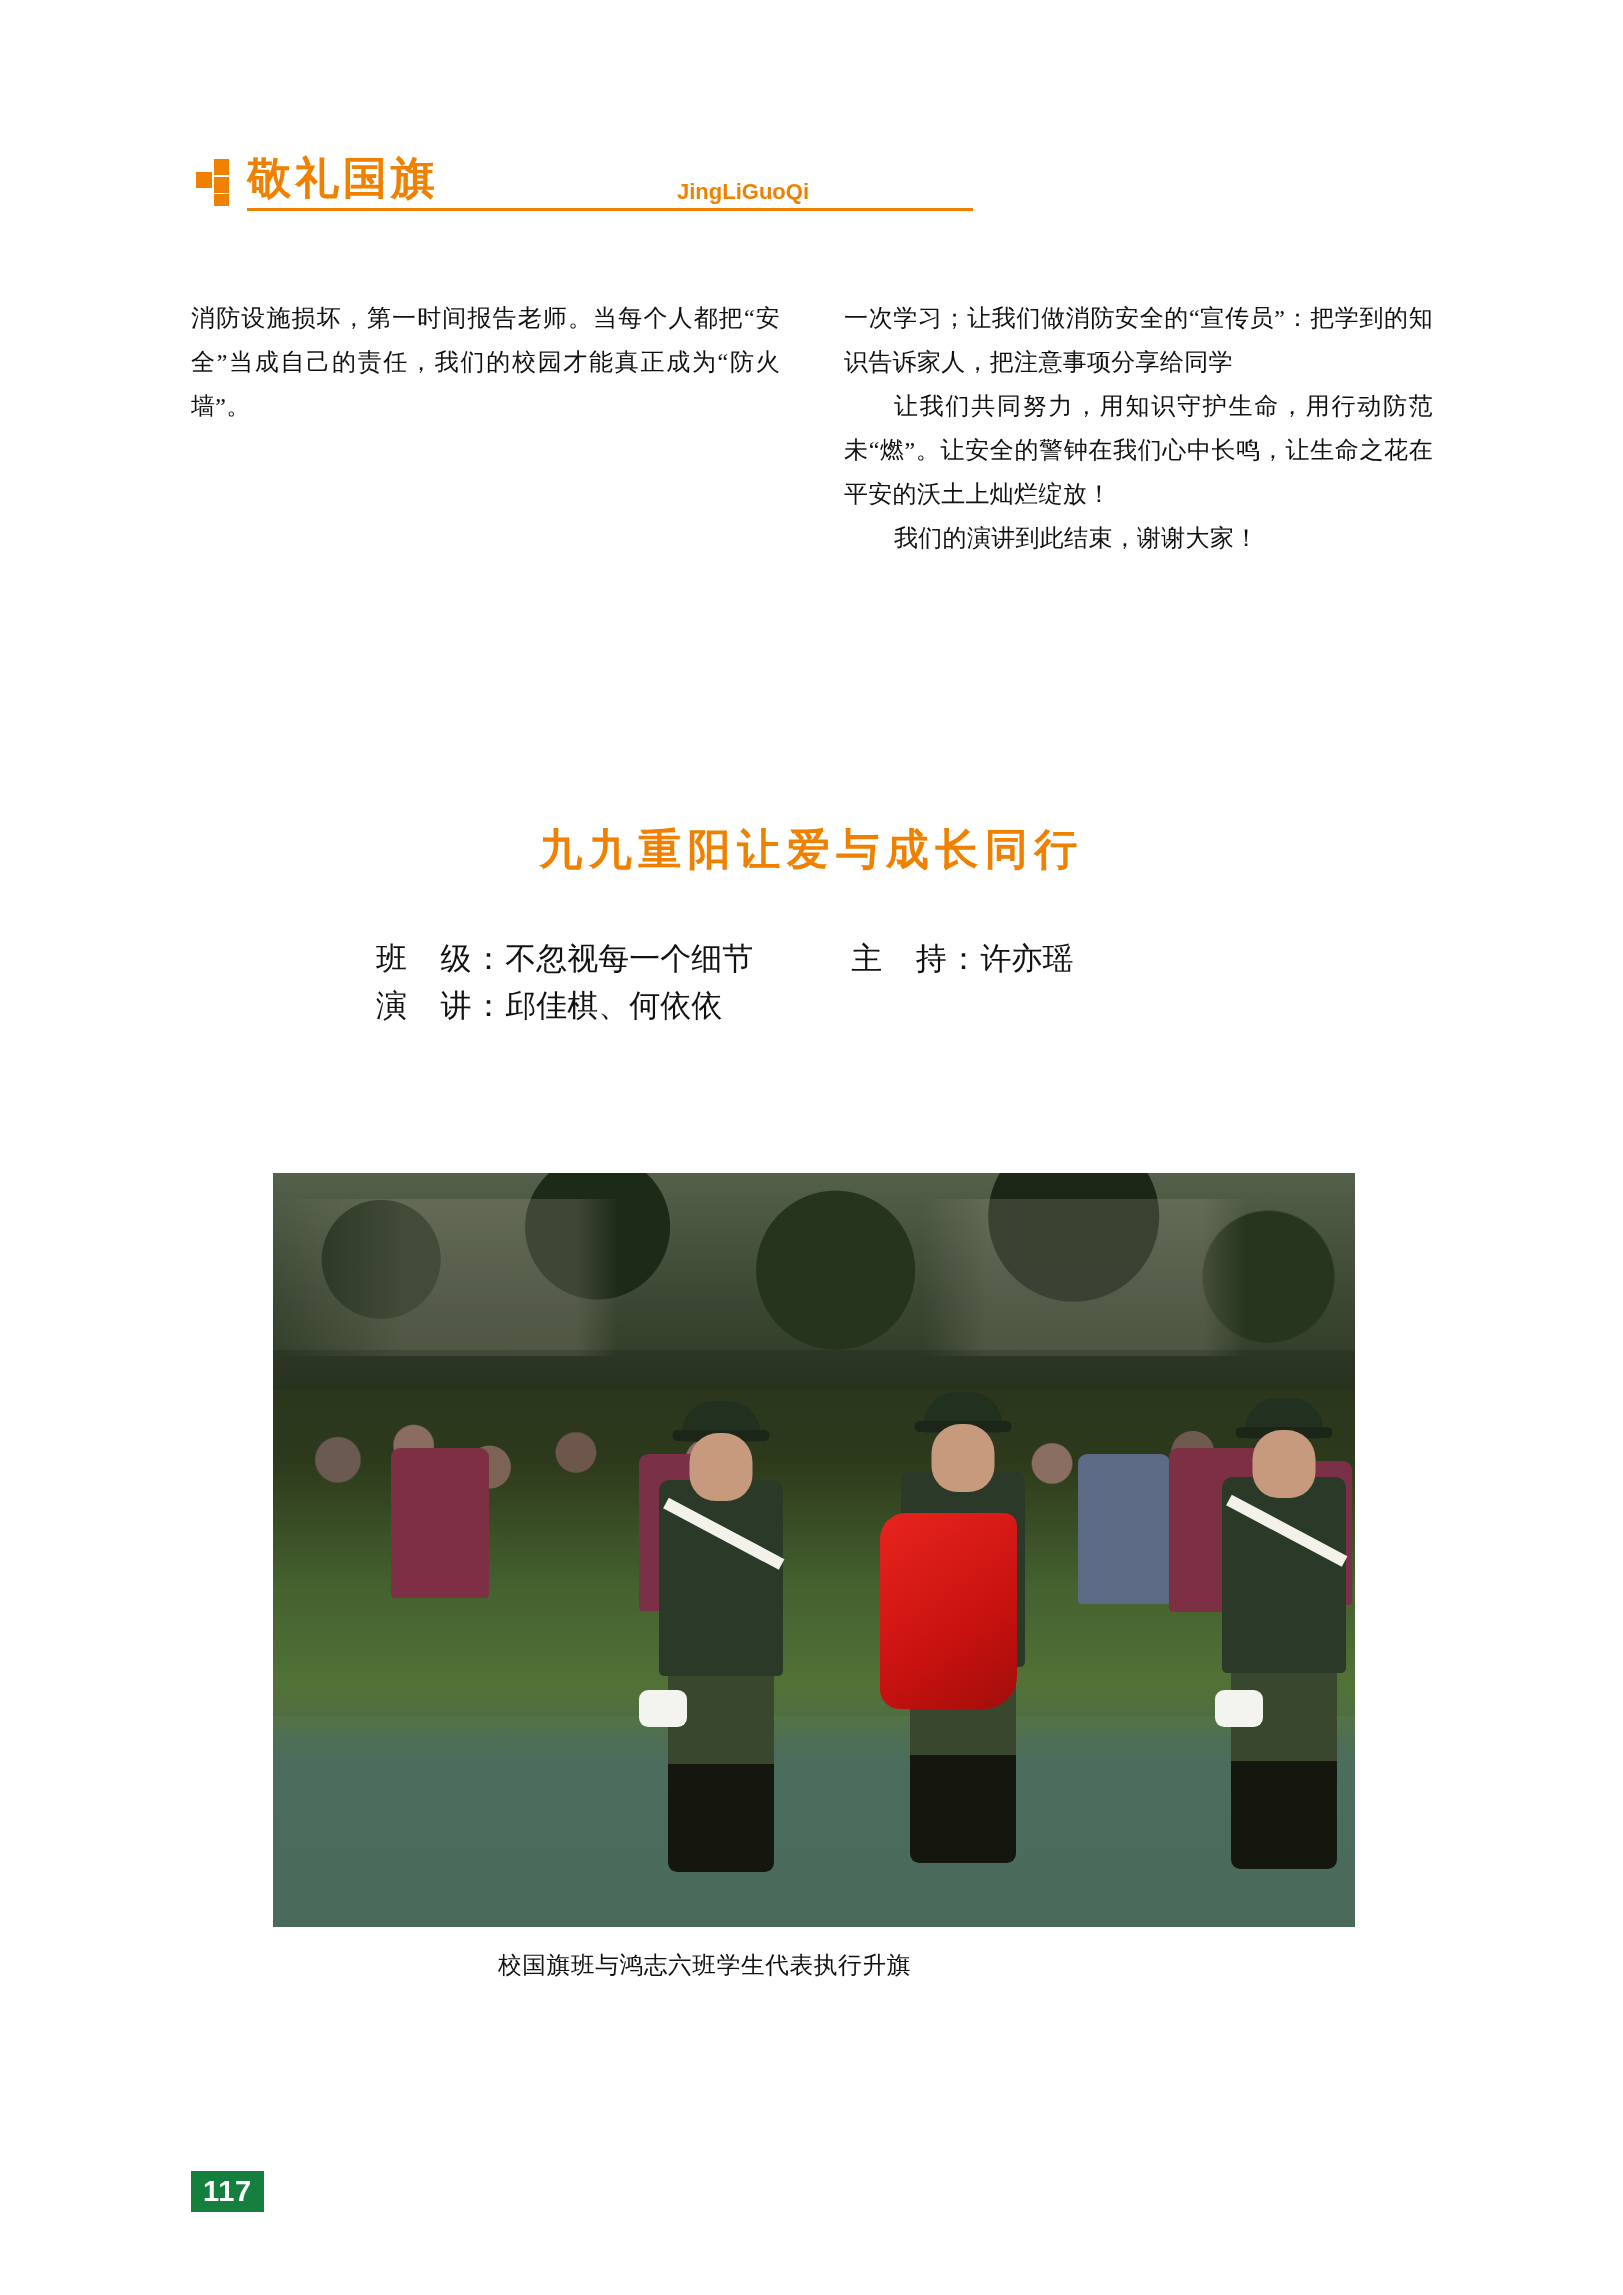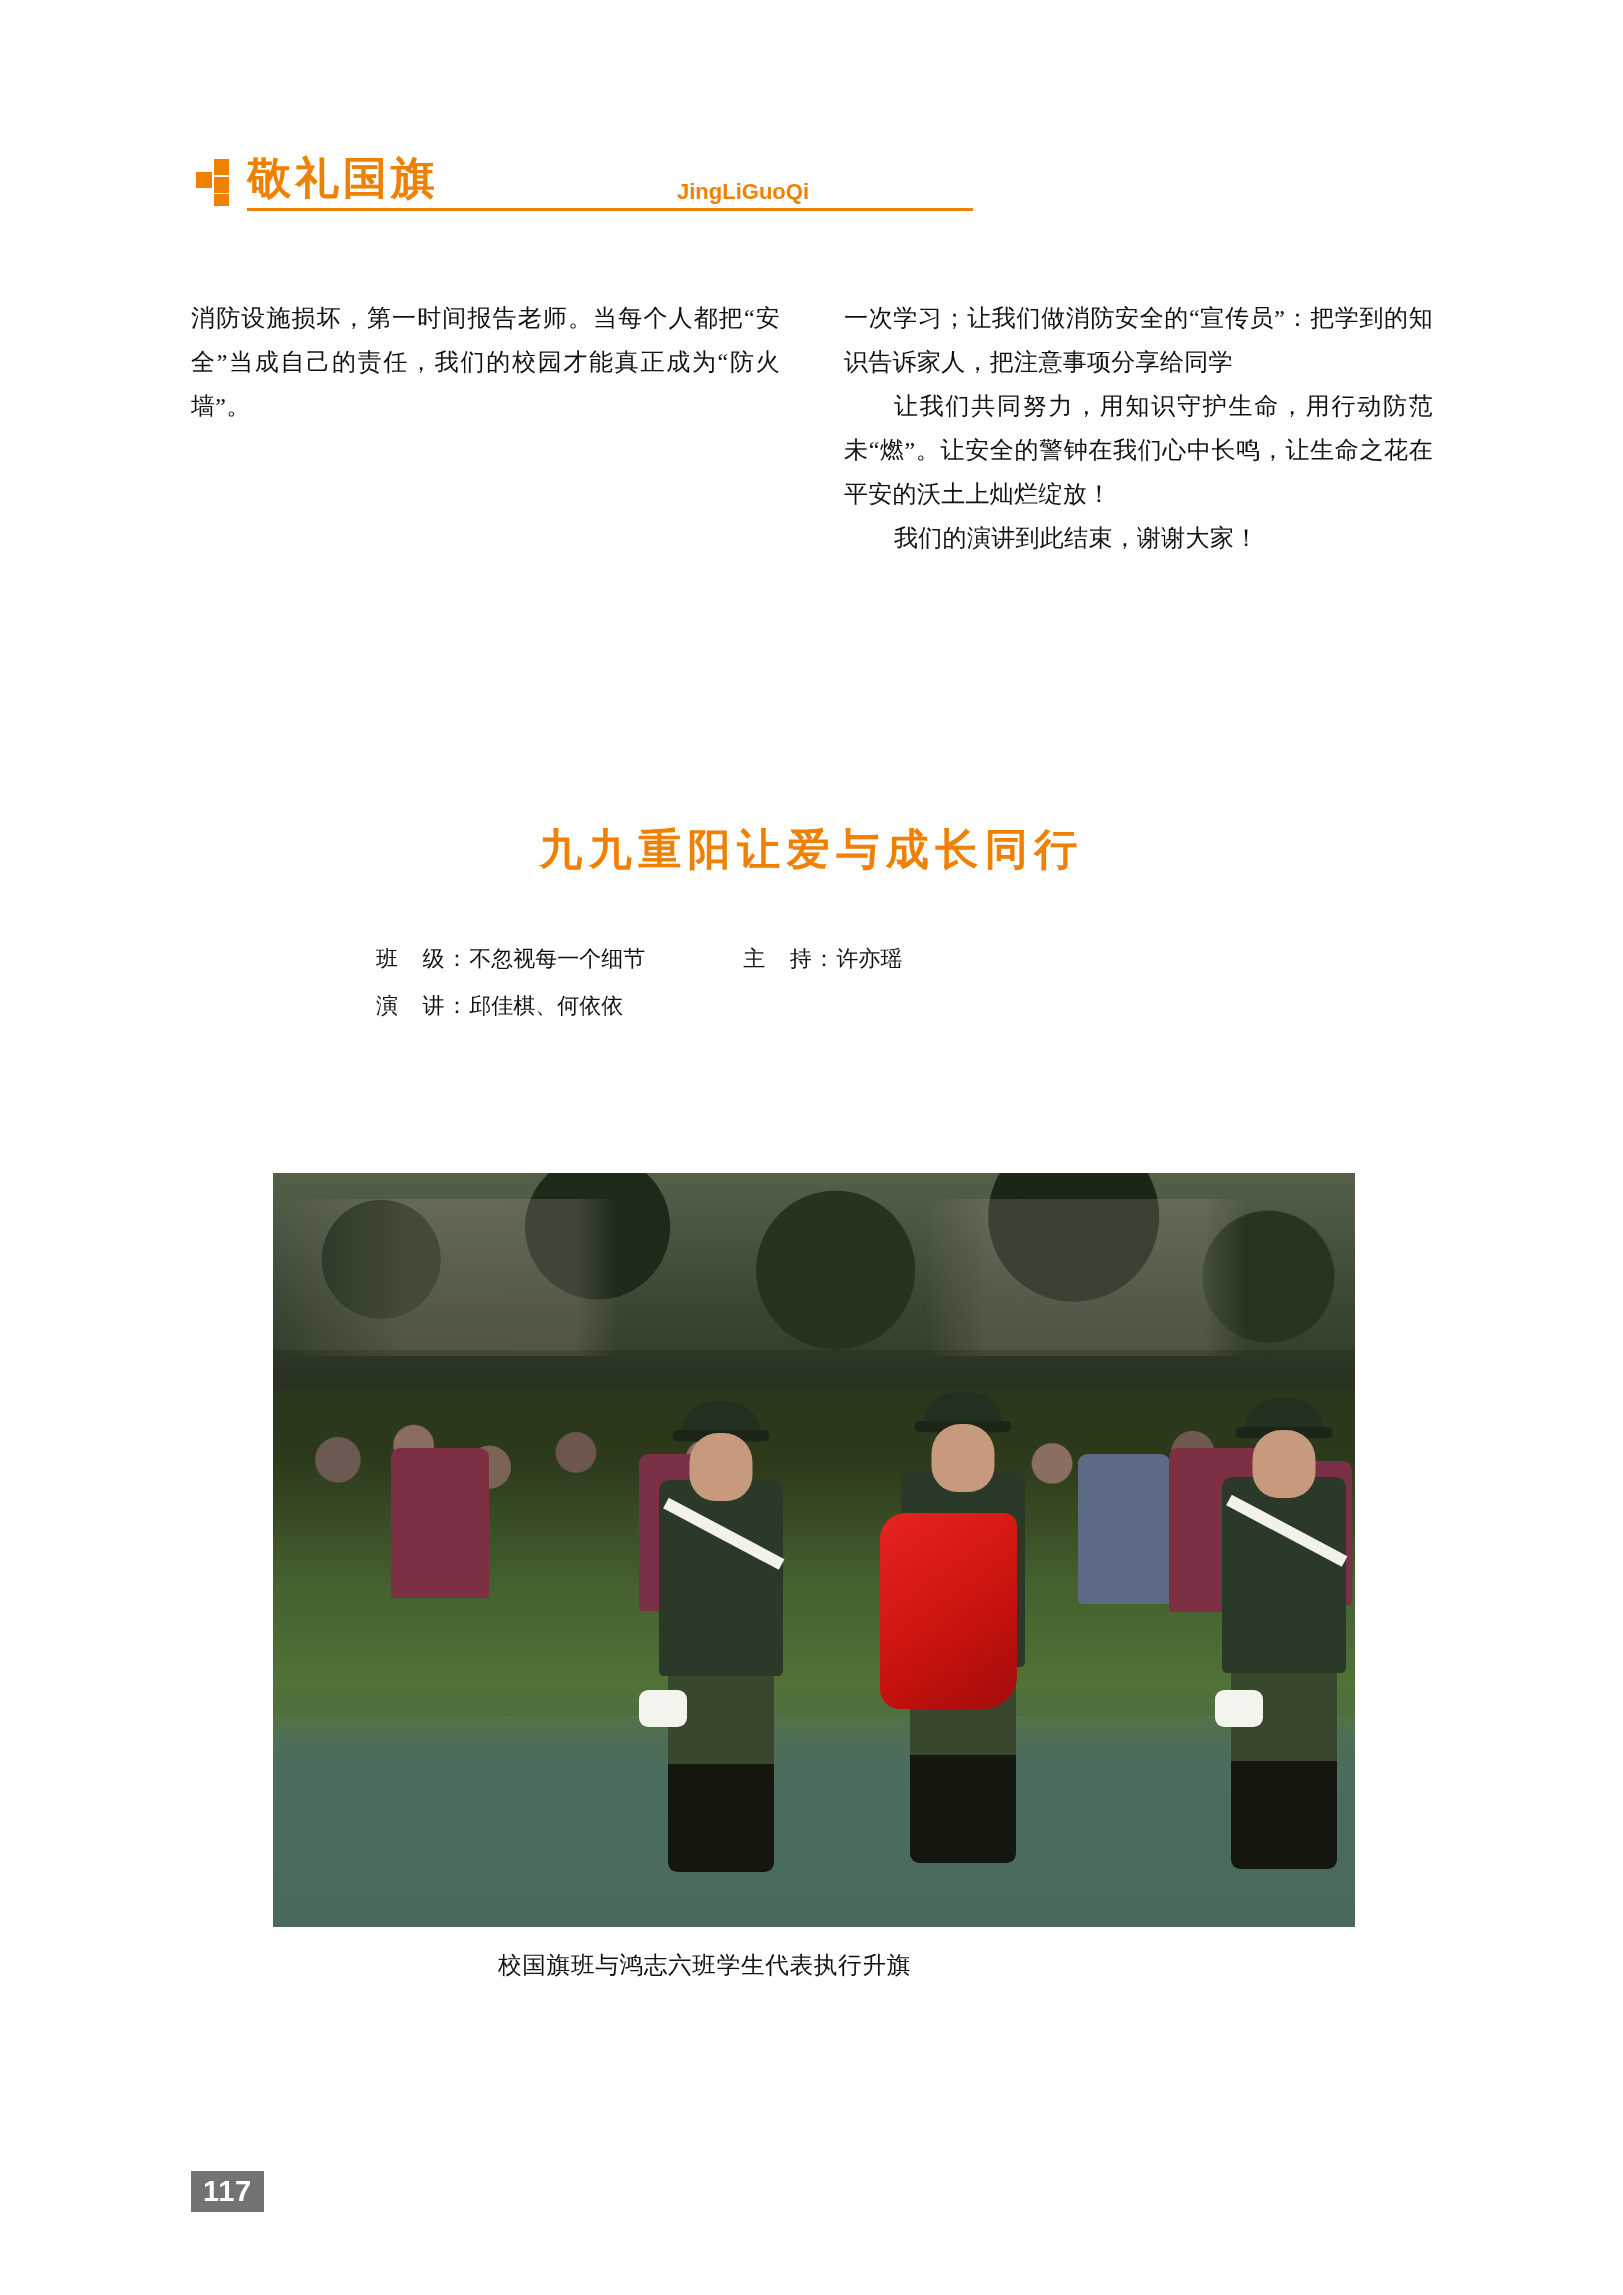--- a/index.html
+++ b/index.html
@@ -98,21 +98,21 @@
     letter-spacing: 6.5px;
     color: #F08100;
   }
 
   
   .meta {
     position: absolute;
     left: 376px;
     top: 935px;
     width: 916px;
-    font-size: 22px;
+    font-size: 31px;
     line-height: 47px;
     color: #111111;
   }
   .meta-row {
     display: flex;
     white-space: nowrap;
   }
   .meta-label { letter-spacing: 1.3px; }
   .meta-value { }
   .meta-gap { display: inline-block; width: 98px; }
@@ -238,21 +238,21 @@
     letter-spacing: 0.7px;
   }
 
   
   .page-number {
     position: absolute;
     left: 191px;
     top: 2171px;
     width: 73px;
     height: 41px;
-    background: #737373;
+    background: #15803d;
     color: #ffffff;
     font-family: "Liberation Sans", sans-serif;
     font-weight: bold;
     font-size: 29px;
     line-height: 41px;
     text-align: center;
     letter-spacing: 0.7px;
   }
 </style>
 </head>

